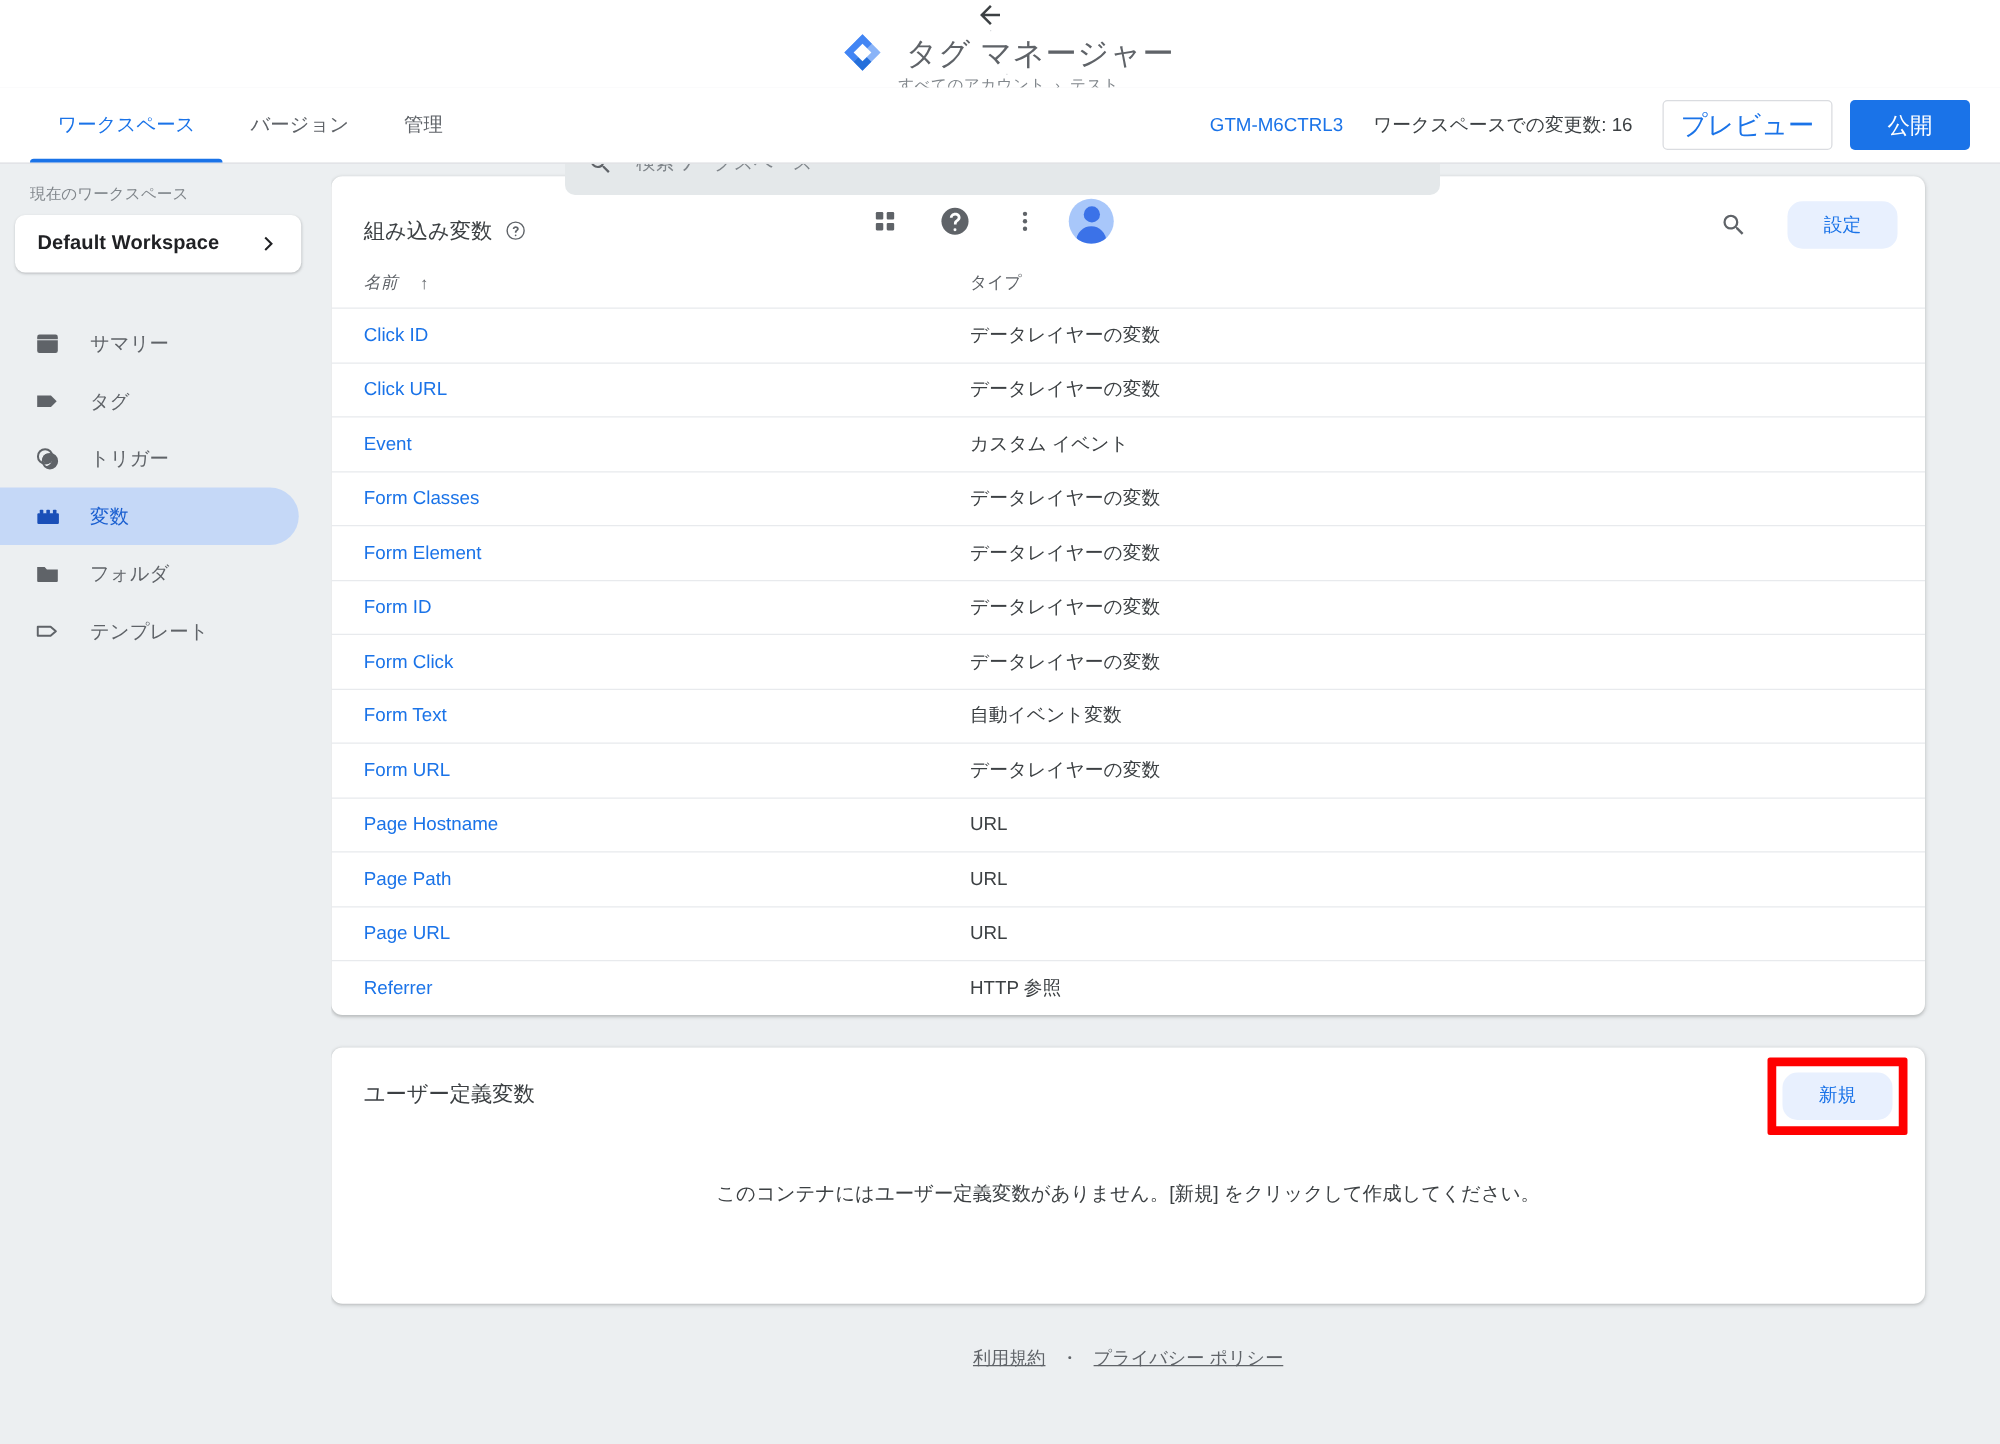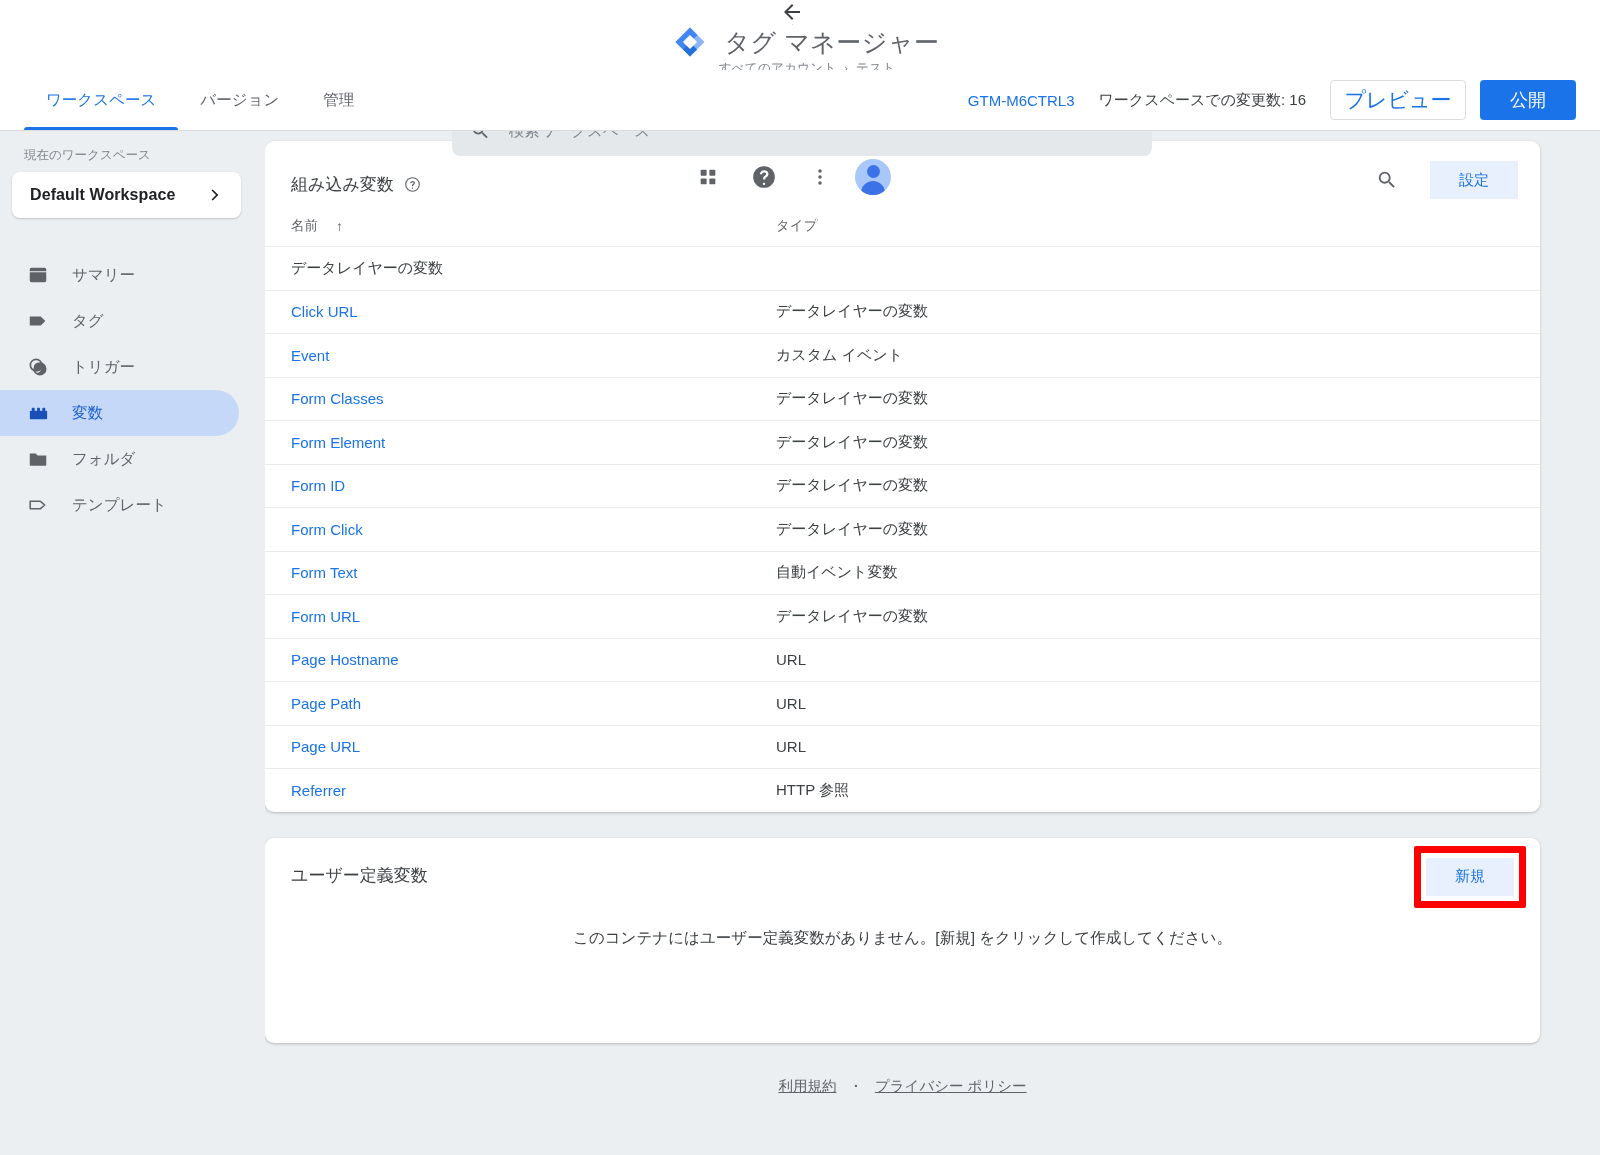--- a/index.html
+++ b/index.html
@@ -276,33 +276,33 @@
   .card-head-actions {
     margin-left: auto;
     display: flex; align-items: center;
     gap: 22px;
     margin-top: -8px;
   }
   .btn-tonal {
     height: 38px; min-width: 88px;
     background: #e8f0fe;
     color: #1a73e8;
-    border: none; border-radius: 0;
+    border: none; border-radius: 12px;
     font-size: 15px; font-family: inherit;
     display:flex; align-items:center; justify-content:center;
     cursor: pointer;
   }
   .table { width: 100%; margin-top: 16px; }
   .thead {
     display: flex;
     padding: 0 26px 11px 26px;
     font-size: 13.5px;
     color: #5f6368;
   }
-  .th-name { width: 485px; display:flex; align-items:center; gap:18px; cursor: pointer;}
+  .th-name { width: 485px; display:flex; align-items:center; gap:18px; cursor: pointer; font-style: italic;}
   .row {
     display: flex;
     align-items: center;
     height: 43.5px;
     padding: 0 26px;
     border-top: 1px solid #e8eaed;
     cursor: pointer;
   }
   .cell-name {
     width: 485px;
@@ -316,21 +316,21 @@
 
   .card2 { margin-top: 26px; position: relative; height: 205px; }
   .card2-head {
     display:flex; align-items: center;
     padding: 26px 26px 0 26px;
   }
   .empty-text {
     text-align: center;
     font-size: 15.5px;
     color: #3c4043;
-    margin-top: 41px;
+    margin-top: 58px;
   }
   .newbtn-highlight {
     position: absolute;
     right: 14px;
     top: 8px;
     border: 7px solid #ff0000;
     border-radius: 2px;
     padding: 5px;
   }
 
@@ -540,20 +540,21 @@
       <div class="table">
         <div class="thead">
           <div class="th-name">
             <span>名前</span>
             <span>↑</span>
           </div>
           <div>タイプ</div>
         </div>
         <div id="rows-host">
             <div class="row">
+              <div class="cell-name">Click ID</div>
               <div class="cell-type">データレイヤーの変数</div>
             </div>
             <div class="row">
               <div class="cell-name">Click URL</div>
               <div class="cell-type">データレイヤーの変数</div>
             </div>
             <div class="row">
               <div class="cell-name">Event</div>
               <div class="cell-type">カスタム イベント</div>
             </div>

